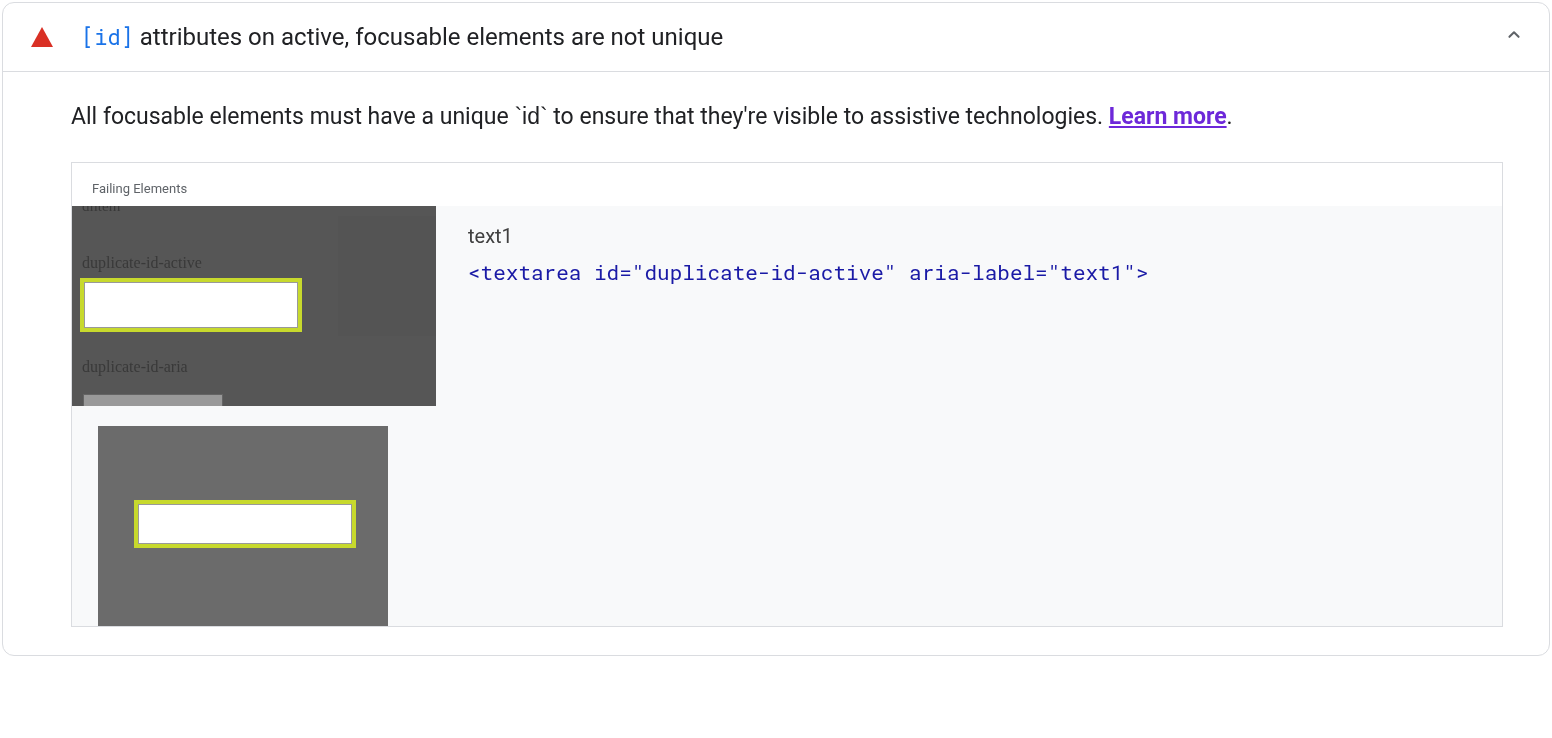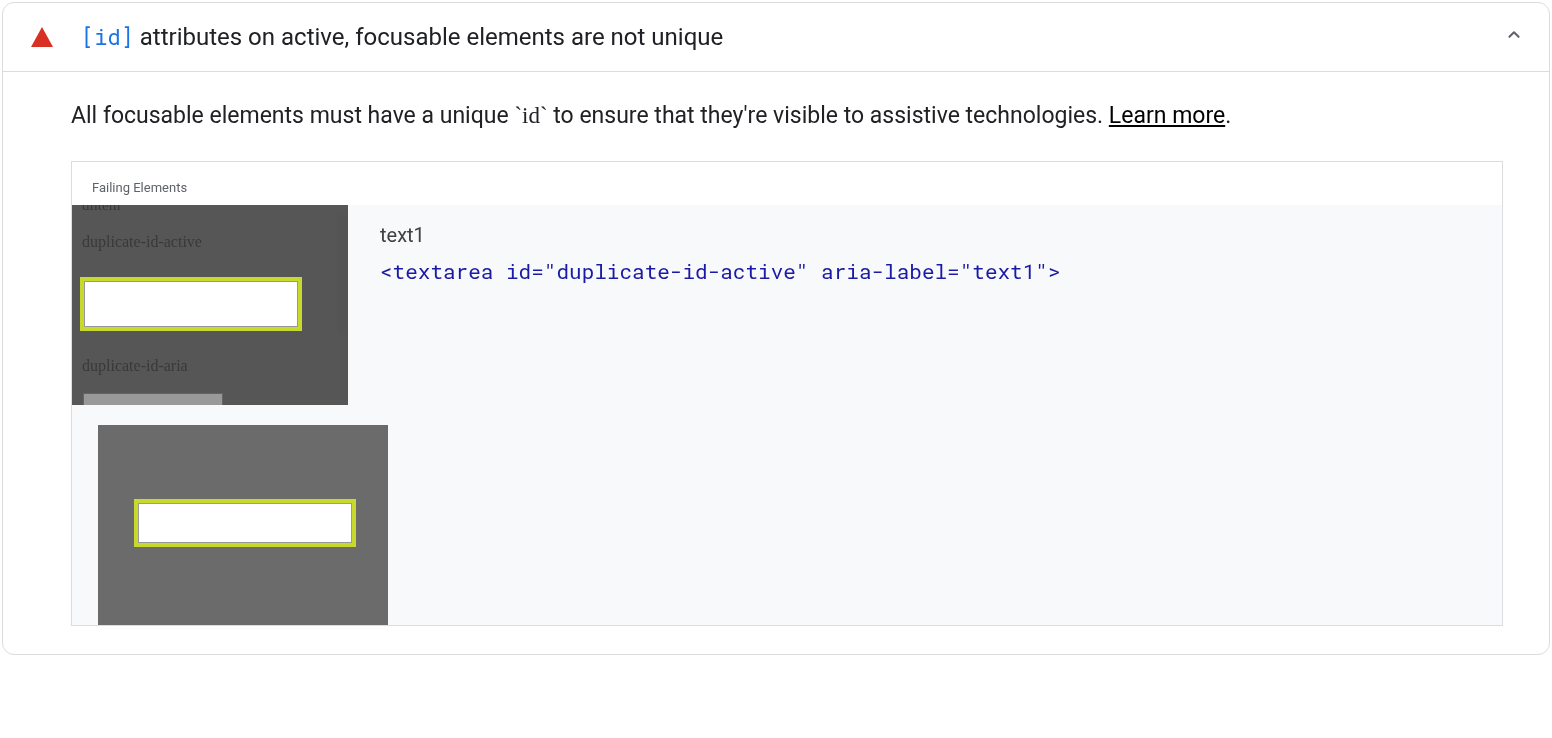--- a/index.html
+++ b/index.html
@@ -41,25 +41,26 @@
     }
     .audit-body {
       padding: 28px 46px 28px 68px;
     }
     .description {
       font-size: 23px;
       color: #202124;
       line-height: 1.4;
     }
     .description .backtick {
-      font-family: Liberation Serif, serif;
+      font-family: Liberation Sans, sans-serif;
     }
     .description a {
-      color: #000000;
+      color: #6d28d9;
       text-decoration: underline;
+      font-weight: bold;
     }
     .failing-panel {
       margin-top: 28px;
       border: 1px solid #dadce0;
       background: #fff;
     }
     .failing-header {
       font-size: 13px;
       color: #5f6368;
       padding: 18px 20px 10px 20px;
@@ -67,21 +68,21 @@
     .failing-list {
       background: #f8f9fa;
       padding: 0;
     }
     .failing-row {
       display: flex;
       align-items: flex-start;
       padding: 0;
     }
     .thumb {
-      width: 276px;
+      width: 364px;
       height: 200px;
       background: #6b6b6b;
       position: relative;
       flex-shrink: 0;
       overflow: hidden;
     }
     .thumb.thumb2 {
       width: 290px;
       margin-left: 26px;
       margin-bottom: 0;
@@ -152,21 +153,21 @@
     </p>
 
     <div class="failing-panel">
       <div class="failing-header">Failing Elements</div>
       <div class="failing-list">
 
         <div class="failing-row">
           <div class="thumb thumb1">
             <div class="layer">
               <div class="fake-label" style="left:10px; top:-8px; font-size:15px;">dlitem</div>
-              <div class="fake-label" style="left:10px; top:28px;">duplicate-id-active</div>
+              <div class="fake-label" style="left:10px; top:48px;">duplicate-id-active</div>
               <div class="fake-textarea" style="left:8px; top:72px; width:222px; height:54px;"></div>
               <div style="position:absolute; left:266px; top:10px; width:100px; height:120px; background:rgba(0,0,0,0.03);"></div>
               <div class="fake-label" style="left:10px; top:152px;">duplicate-id-aria</div>
               <div class="fake-textarea-plain" style="left:11px; top:188px; width:140px; height:30px;"></div>
               <div style="position:absolute; inset:0; background:rgba(70,70,70,0.55);"></div>
               <div class="fake-textarea" style="left:8px; top:72px; width:222px; height:54px; background:#fff;"></div>
             </div>
           </div>
           <div class="row-detail">
             <div class="el-label">text1</div>

